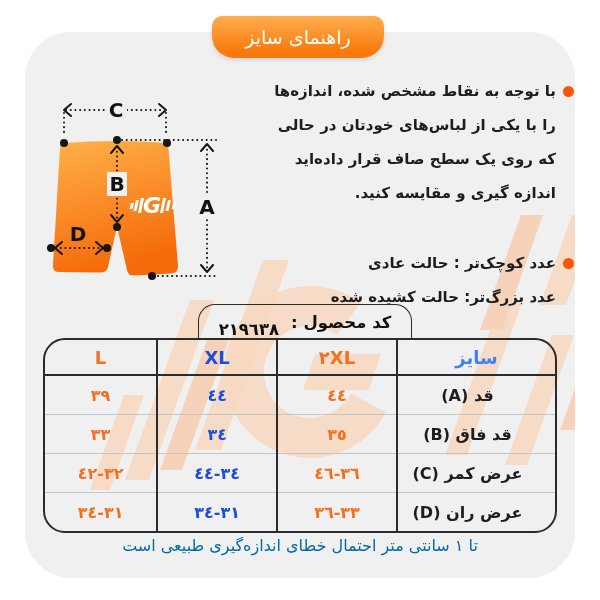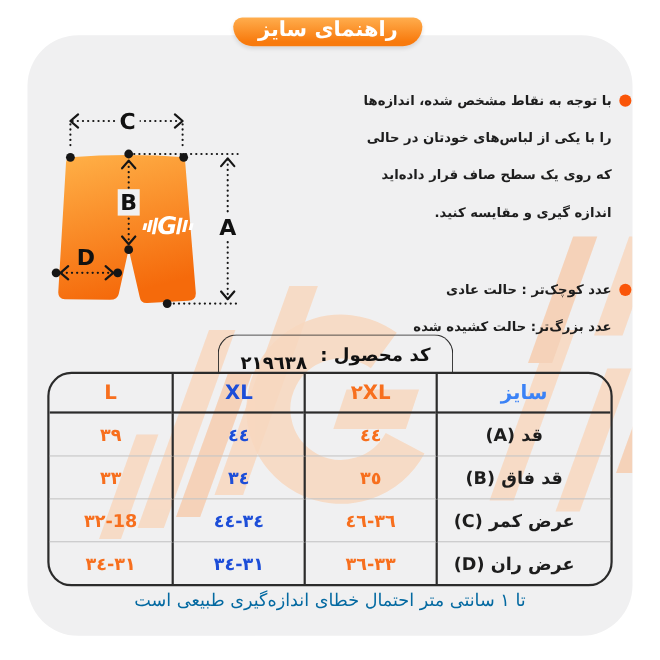--- a/index.html
+++ b/index.html
@@ -6,31 +6,31 @@
   body{
     width:600px;height:600px;position:relative;background:#ffffff;
     font-family:"DejaVu Sans", sans-serif;overflow:hidden;
   }
   .card{
     position:absolute;left:25px;top:32px;width:550px;height:546px;
     background:#f0f0f1;border-radius:46px;overflow:hidden;
   }
   .watermark{position:absolute;left:0;top:0;width:550px;height:546px;pointer-events:none;}
   .badge{
-    position:absolute;left:212px;top:16px;width:172px;height:26px;
+    position:absolute;left:212px;top:16px;width:172px;height:42px;
     background:linear-gradient(180deg,#ffad4d 0%,#f87a0d 85%);
     border-radius:10px 10px 22px 22px;
-    display:flex;justify-content:center;
-    color:#ffffff;font-weight:bold;font-size:19px;z-index:5;
+    display:flex;align-items:center;justify-content:center;
+    color:#ffffff;font-weight:normal;font-size:19px;z-index:5;
     box-shadow:0 2px 4px rgba(0,0,0,0.12);
   }
   .diagram{position:absolute;left:40px;top:95px;width:180px;height:195px;z-index:3;}
   .bullets{
     position:absolute;right:42px;top:74px;width:335px;z-index:3;
-    direction:rtl;text-align:right;color:#1d1d1d;font-weight:bold;font-size:12px;
+    direction:rtl;text-align:right;color:#1d1d1d;font-weight:bold;font-size:15px;
   }
   .bullet-group{position:relative;padding-right:2px;}
   .bullet-group + .bullet-group{margin-top:36px;}
   .bullet-line{line-height:34px;white-space:nowrap;}
   .dot{
     position:absolute;right:-16px;top:12px;width:11px;height:11px;border-radius:50%;
     background:#fa5508;
   }
   .code-pill{
     position:absolute;left:198px;top:304px;width:212px;height:34px;z-index:4;
@@ -200,21 +200,21 @@
     <tr>
       <td class="rlabel">قد فاق (B)</td>
       <td class="c-orange"><span class="num">٣٥</span></td>
       <td class="c-navy"><span class="num">٣٤</span></td>
       <td class="c-orange"><span class="num">٣٣</span></td>
     </tr>
     <tr>
       <td class="rlabel">عرض کمر (C)</td>
       <td class="c-orange"><span class="num">٣٦-٤٦</span></td>
       <td class="c-navy"><span class="num">٣٤-٤٤</span></td>
-      <td class="c-orange"><span class="num">٣٢-18</span></td>
+      <td class="c-orange"><span class="num">٣٢-٤٢</span></td>
     </tr>
     <tr>
       <td class="rlabel">عرض ران (D)</td>
       <td class="c-orange"><span class="num">٣٣-٣٦</span></td>
       <td class="c-navy"><span class="num">٣١-٣٤</span></td>
       <td class="c-orange"><span class="num">٣١-٣٤</span></td>
     </tr>
   </tbody>
     </table>
 </div>

